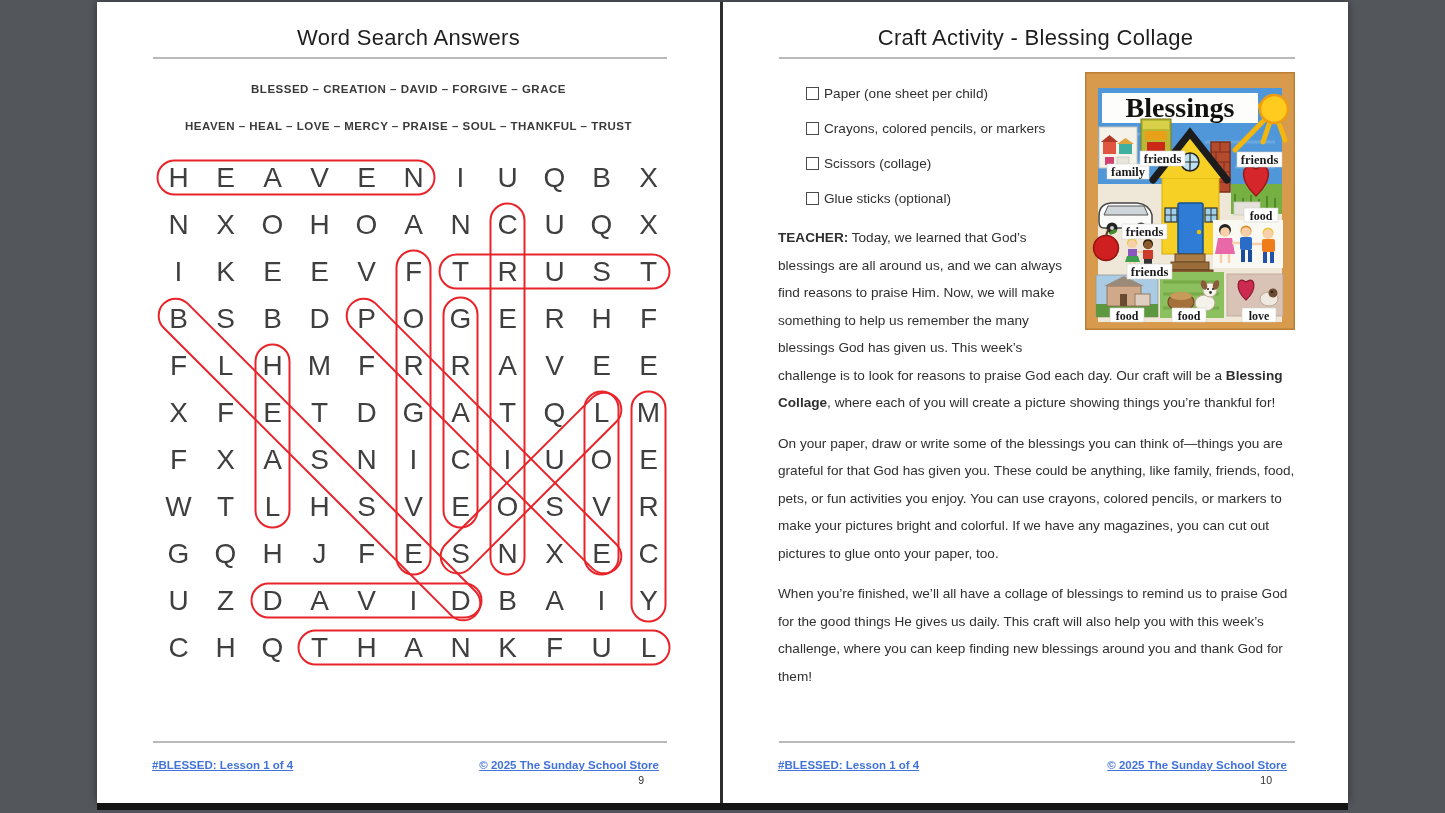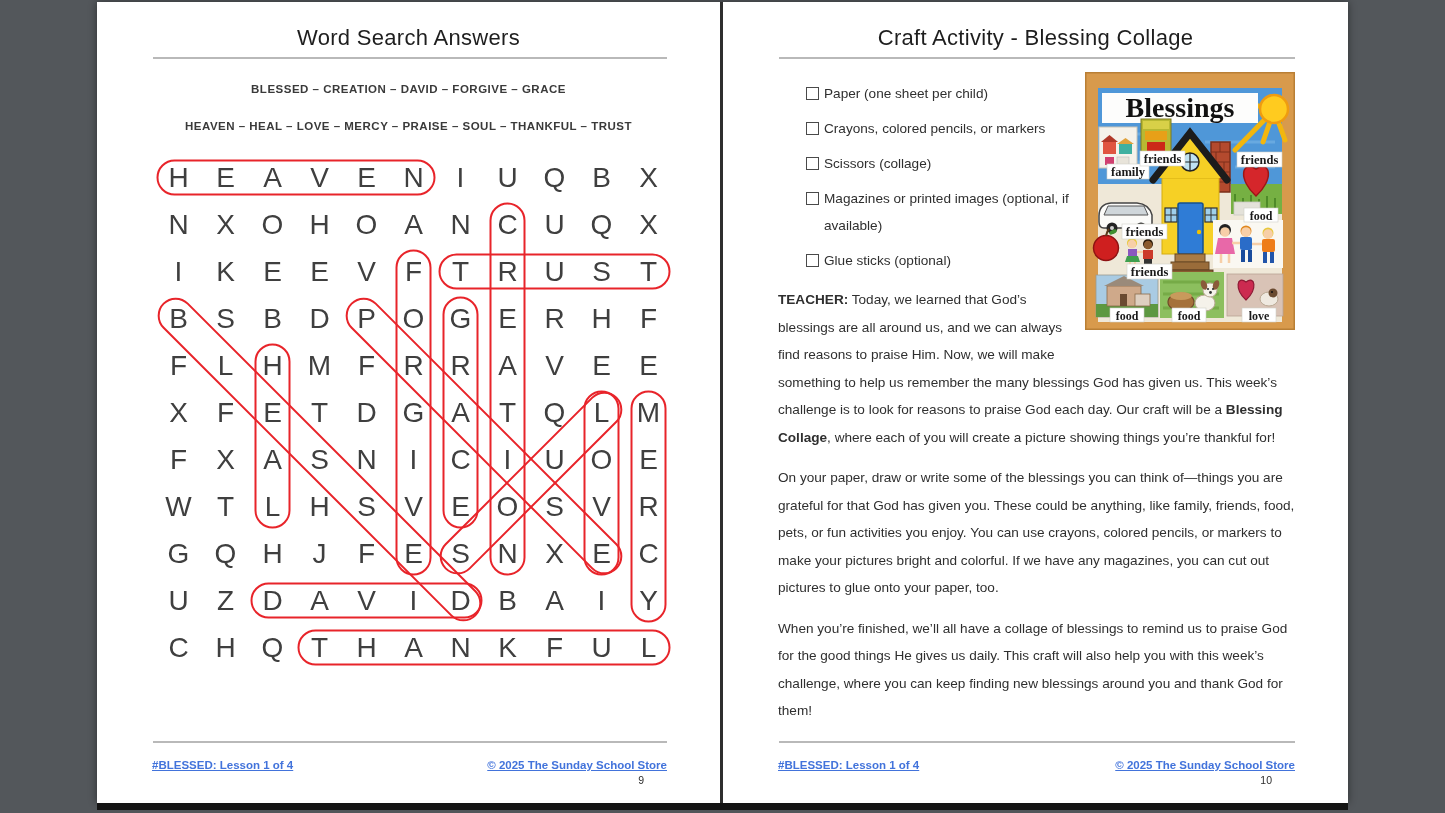--- a/index.html
+++ b/index.html
@@ -42,21 +42,21 @@
     position:absolute;width:47px;height:47px;display:flex;align-items:center;justify-content:center;
     font-size:28px;font-weight:300;color:#3f3f3f;
   }
   #ws-ovals{position:absolute;left:0;top:0;overflow:visible;}
 
   .footer-link{
     position:absolute;top:757px;font-size:11.5px;font-weight:bold;
     color:#4273db;text-decoration:underline;cursor:pointer;
   }
   .footer-link.lft{left:55px;}
-  .footer-link.rgt{right:53px;}
+  .footer-link.rgt{right:61px;}
   .page-num{position:absolute;top:772px;right:76px;font-size:10.5px;color:#2e2e2e;}
 
   .content{
     position:absolute;left:55px;right:53px;top:70px;
     font-size:13.6px;color:#2f2f2f;
   }
   .collage-wrap{float:right;width:210px;height:258px;margin:0 0 12px 16px;}
   .collage-wrap svg{display:block;width:210px;height:258px;}
 
   .supplies-heading{
@@ -414,21 +414,20 @@
             <rect x="157" y="236" width="34" height="14" fill="#ffffff" stroke="#d0d0c8" stroke-width=".6"></rect>
             <text class="chip-text" x="174" y="247.5" text-anchor="middle" font-size="12">love</text>
           </g>
         </svg>
       </div>
 
       <div id="supplies-list">
           <div class="check-item"><span class="checkbox"></span><span>Paper (one sheet per child)</span></div>
           <div class="check-item"><span class="checkbox"></span><span>Crayons, colored pencils, or markers</span></div>
           <div class="check-item"><span class="checkbox"></span><span>Scissors (collage)</span></div>
-          <div class="check-item"><span class="checkbox"></span><span>Magazines or printed images (optional, if available)</span></div>
           <div class="check-item"><span class="checkbox"></span><span>Glue sticks (optional)</span></div>
         </div>
 
       <p class="body-p first"><b>TEACHER:</b><span> Today, we learned that God’s blessings are all around us, and we can always find reasons to praise Him. Now, we will make something to help us remember the many blessings God has given us. This week’s challenge is to look for reasons to praise God each day. Our craft will be a </span><b>Blessing Collage</b><span>, where each of you will create a picture showing things you’re thankful for!</span></p>
 
       <p class="body-p">On your paper, draw or write some of the blessings you can think of—things you are grateful for that God has given you. These could be anything, like family, friends, food, pets, or fun activities you enjoy. You can use crayons, colored pencils, or markers to make your pictures bright and colorful. If we have any magazines, you can cut out pictures to glue onto your paper, too.</p>
       <p class="body-p">When you’re finished, we’ll all have a collage of blessings to remind us to praise God for the good things He gives us daily. This craft will also help you with this week’s challenge, where you can keep finding new blessings around you and thank God for them!</p>
     </div>
 
     <div class="rule bottom"></div>

